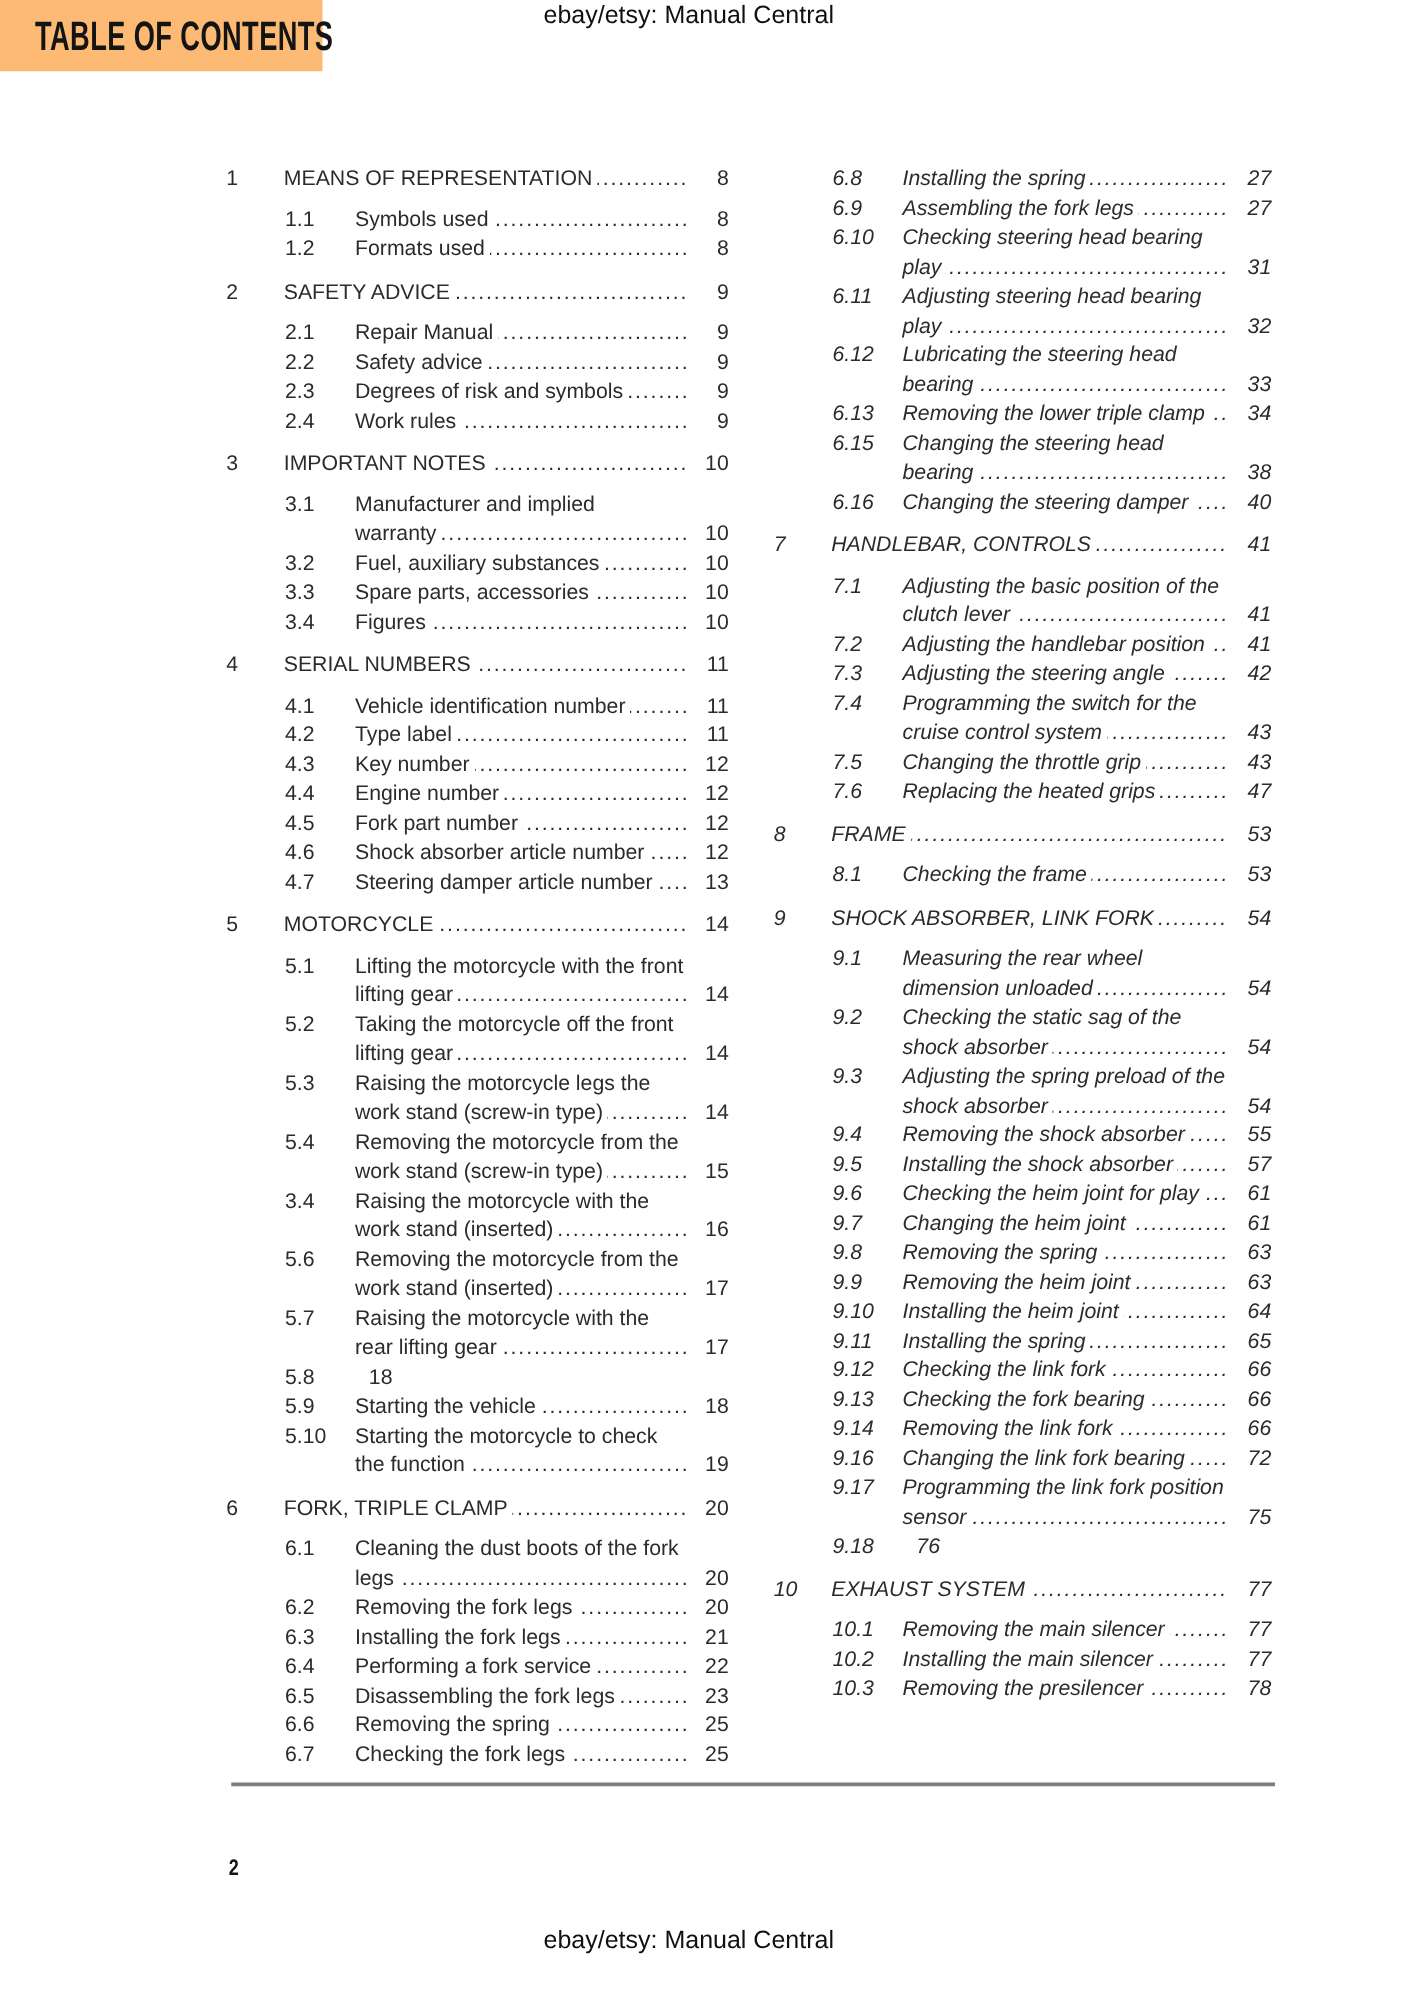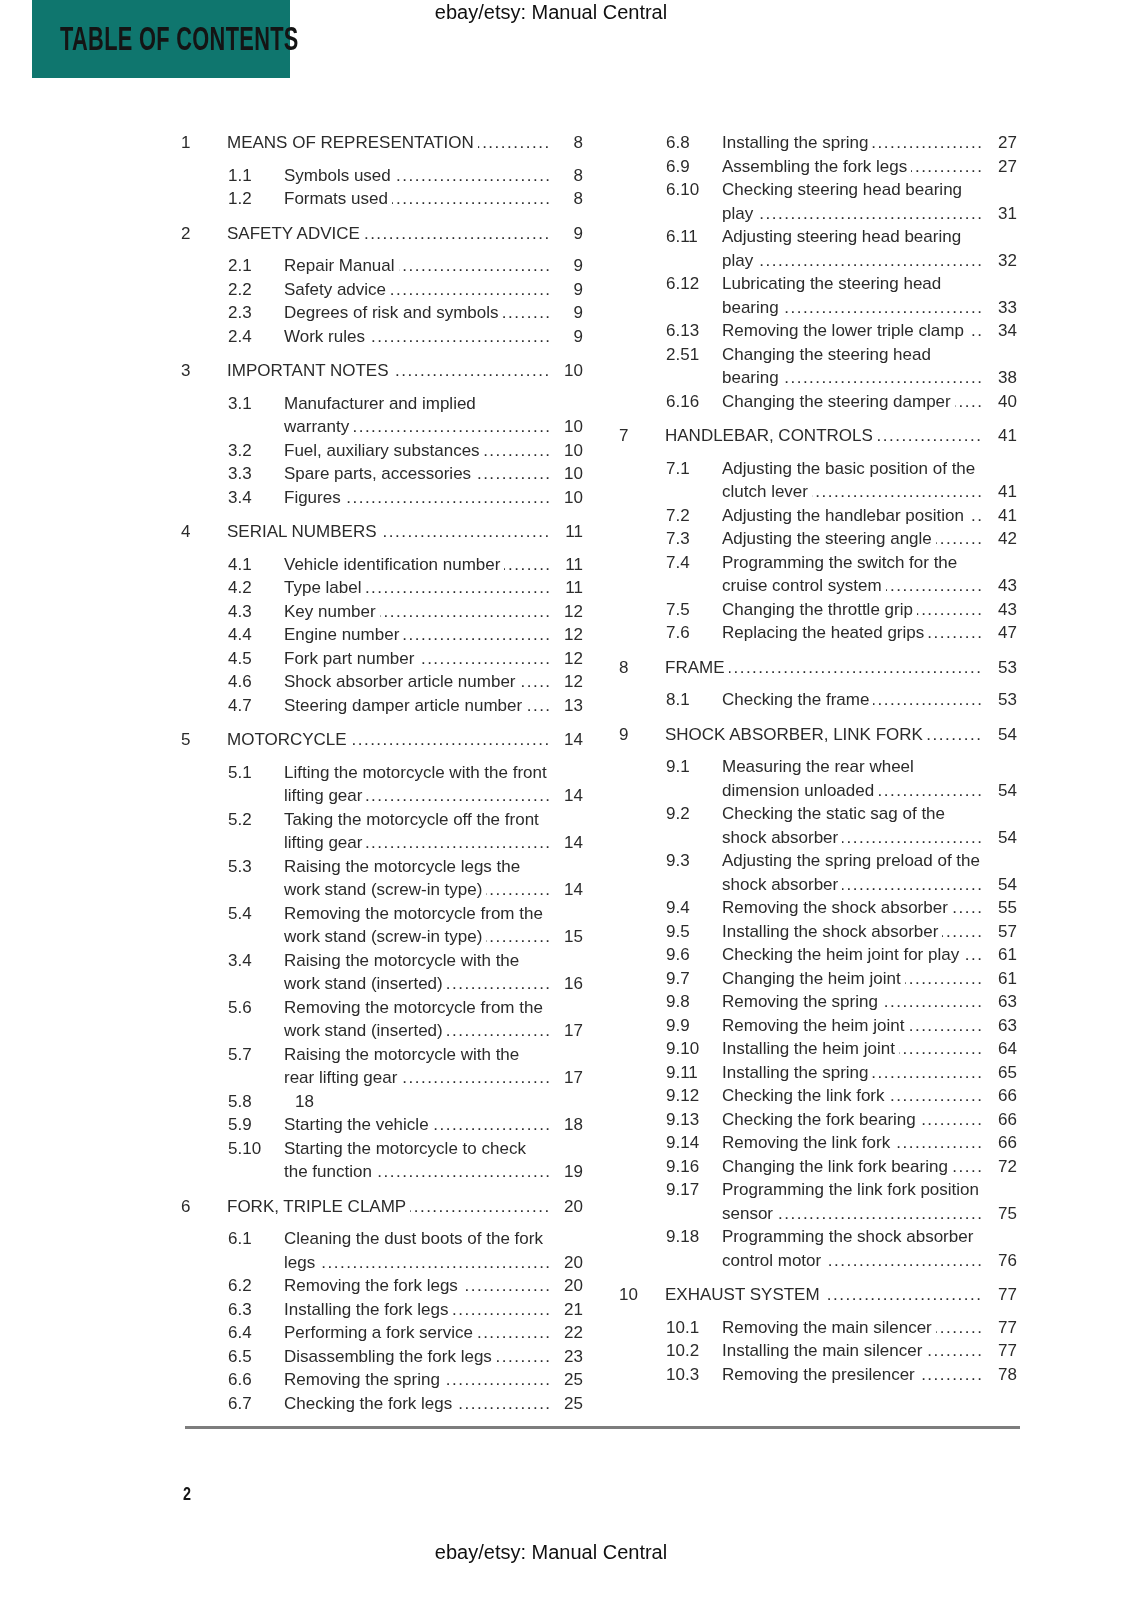--- a/index.html
+++ b/index.html
@@ -11,36 +11,36 @@
   }
 
   
   .brand-top {
     position: absolute; top: 1px; left: -14px; width: 100%;
     text-align: center; font-size: 20px; color: #101010;
   }
 
   
   .title-box {
-    position: absolute; left: 0; top: 0; width: 258px; height: 78px;
-    background: #0f766e; display: flex; align-items: center; margin-left: 32px;
+    position: absolute; left: 0; top: 0; width: 258px; height: 57px;
+    background: #fdba74; display: flex; align-items: center;
   }
   .title-box .txt {
     font-size: 33px; font-weight: bold; color: #141414;
     transform: scaleX(0.66); transform-origin: 0 50%;
     margin-left: 28px; white-space: nowrap; letter-spacing: 0.5px;
   }
 
   
   .toc {
     position: absolute; left: 181px; top: 131px; width: 836px;
     display: flex; gap: 36px;
   }
   .col { width: 402px; }
-  .col.right { width: 398px; }
+  .col.right { width: 398px; font-style: italic; }
 
   .row { display: flex; font-size: 17px; line-height: 23.5px; color: #2b2b2b; }
   .row.chapter { margin: 11px 0 9px 0; }
   .col .row:first-child { margin-top: 0; }
   .row.sub { padding-left: 47px; }
 
   .num { flex: none; }
   .chapter .num { width: 46px; }
   .sub .num { width: 56px; }
 
@@ -303,21 +303,21 @@
         <span class="num">6.12</span>
         <span class="mid"><span class="ttl">Lubricating the steering head bearing</span></span>
         <span class="pg">33</span>
       </div>
       <div class="row sub">
         <span class="num">6.13</span>
         <span class="mid"><span class="ttl">Removing the lower triple clamp</span></span>
         <span class="pg">34</span>
       </div>
       <div class="row sub">
-        <span class="num">2.51</span>
+        <span class="num">6.15</span>
         <span class="mid"><span class="ttl">Changing the steering head bearing</span></span>
         <span class="pg">38</span>
       </div>
       <div class="row sub">
         <span class="num">6.16</span>
         <span class="mid"><span class="ttl">Changing the steering damper</span></span>
         <span class="pg">40</span>
       </div>
       <div class="row chapter">
         <span class="num">7</span>
@@ -444,21 +444,20 @@
         <span class="mid"><span class="ttl">Changing the link fork bearing</span></span>
         <span class="pg">72</span>
       </div>
       <div class="row sub">
         <span class="num">9.17</span>
         <span class="mid"><span class="ttl">Programming the link fork position sensor</span></span>
         <span class="pg">75</span>
       </div>
       <div class="row sub">
         <span class="num">9.18</span>
-        <span class="mid"><span class="ttl">Programming the shock absorber control motor</span></span>
         <span class="pg">76</span>
       </div>
       <div class="row chapter">
         <span class="num">10</span>
         <span class="mid"><span class="ttl">EXHAUST SYSTEM</span></span>
         <span class="pg">77</span>
       </div>
       <div class="row sub">
         <span class="num">10.1</span>
         <span class="mid"><span class="ttl">Removing the main silencer</span></span>

